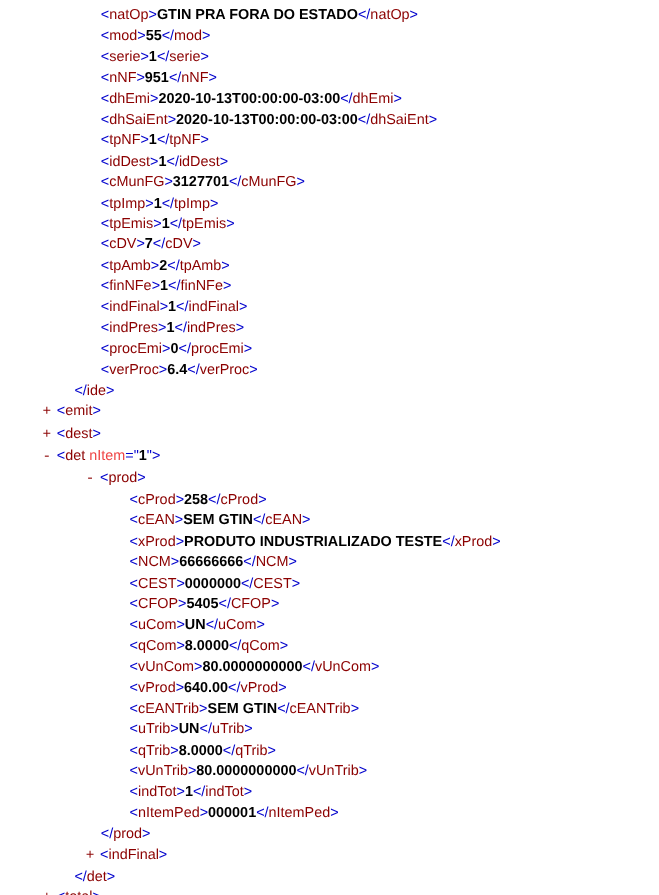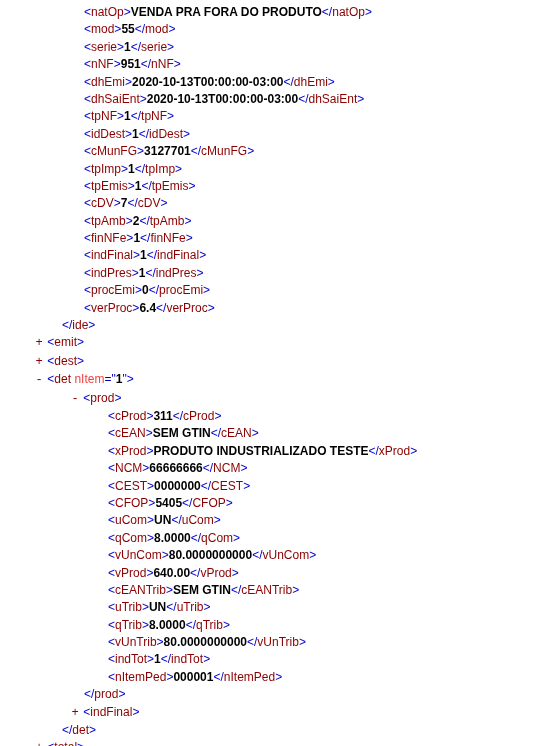--- a/index.html
+++ b/index.html
@@ -32,21 +32,21 @@
   .indent2 { padding-left: 58px; }
   .indent3 { padding-left: 80px; }
   .indent4 { padding-left: 80px; }
   .indent5 { padding-left: 104px; }
   .tline1 { padding-left: 30px; }
   .tline3 { padding-left: 66px; }
 </style>
 </head>
 <body>
 
-<span class="line indent3"><span class="punct">&lt;</span><span class="tag">natOp</span><span class="punct">&gt;</span><span class="text">VENDA PRA FORA DO PRODUTO</span><span class="punct">&lt;/</span><span class="tag">natOp</span><span class="punct">&gt;</span></span>
+<span class="line indent3"><span class="punct">&lt;</span><span class="tag">natOp</span><span class="punct">&gt;</span><span class="text">GTIN PRA FORA DO ESTADO</span><span class="punct">&lt;/</span><span class="tag">natOp</span><span class="punct">&gt;</span></span>
 <span class="line indent3"><span class="punct">&lt;</span><span class="tag">mod</span><span class="punct">&gt;</span><span class="text">55</span><span class="punct">&lt;/</span><span class="tag">mod</span><span class="punct">&gt;</span></span>
 <span class="line indent3"><span class="punct">&lt;</span><span class="tag">serie</span><span class="punct">&gt;</span><span class="text">1</span><span class="punct">&lt;/</span><span class="tag">serie</span><span class="punct">&gt;</span></span>
 <span class="line indent3"><span class="punct">&lt;</span><span class="tag">nNF</span><span class="punct">&gt;</span><span class="text">951</span><span class="punct">&lt;/</span><span class="tag">nNF</span><span class="punct">&gt;</span></span>
 <span class="line indent3"><span class="punct">&lt;</span><span class="tag">dhEmi</span><span class="punct">&gt;</span><span class="text">2020-10-13T00:00:00-03:00</span><span class="punct">&lt;/</span><span class="tag">dhEmi</span><span class="punct">&gt;</span></span>
 <span class="line indent3"><span class="punct">&lt;</span><span class="tag">dhSaiEnt</span><span class="punct">&gt;</span><span class="text">2020-10-13T00:00:00-03:00</span><span class="punct">&lt;/</span><span class="tag">dhSaiEnt</span><span class="punct">&gt;</span></span>
 <span class="line indent3"><span class="punct">&lt;</span><span class="tag">tpNF</span><span class="punct">&gt;</span><span class="text">1</span><span class="punct">&lt;/</span><span class="tag">tpNF</span><span class="punct">&gt;</span></span>
 <span class="line indent3"><span class="punct">&lt;</span><span class="tag">idDest</span><span class="punct">&gt;</span><span class="text">1</span><span class="punct">&lt;/</span><span class="tag">idDest</span><span class="punct">&gt;</span></span>
 <span class="line indent3"><span class="punct">&lt;</span><span class="tag">cMunFG</span><span class="punct">&gt;</span><span class="text">3127701</span><span class="punct">&lt;/</span><span class="tag">cMunFG</span><span class="punct">&gt;</span></span>
 <span class="line indent3"><span class="punct">&lt;</span><span class="tag">tpImp</span><span class="punct">&gt;</span><span class="text">1</span><span class="punct">&lt;/</span><span class="tag">tpImp</span><span class="punct">&gt;</span></span>
 <span class="line indent3"><span class="punct">&lt;</span><span class="tag">tpEmis</span><span class="punct">&gt;</span><span class="text">1</span><span class="punct">&lt;/</span><span class="tag">tpEmis</span><span class="punct">&gt;</span></span>
@@ -60,21 +60,21 @@
 
 <span class="line indent2"><span class="punct">&lt;/</span><span class="tag">ide</span><span class="punct">&gt;</span></span>
 
 <span class="line tline1"><span class="toggle">+</span> <span class="punct">&lt;</span><span class="tag">emit</span><span class="punct">&gt;</span></span>
 <span class="line tline1"><span class="toggle">+</span> <span class="punct">&lt;</span><span class="tag">dest</span><span class="punct">&gt;</span></span>
 
 <span class="line tline1"><span class="toggle">-</span> <span class="punct">&lt;</span><span class="tag">det</span> <span class="attr-name">nItem</span><span class="punct">="</span><span class="attr-val">1</span><span class="punct">"&gt;</span></span>
 
 <span class="line tline3"><span class="toggle">-</span> <span class="punct">&lt;</span><span class="tag">prod</span><span class="punct">&gt;</span></span>
 
-<span class="line indent5"><span class="punct">&lt;</span><span class="tag">cProd</span><span class="punct">&gt;</span><span class="text">311</span><span class="punct">&lt;/</span><span class="tag">cProd</span><span class="punct">&gt;</span></span>
+<span class="line indent5"><span class="punct">&lt;</span><span class="tag">cProd</span><span class="punct">&gt;</span><span class="text">258</span><span class="punct">&lt;/</span><span class="tag">cProd</span><span class="punct">&gt;</span></span>
 <span class="line indent5"><span class="punct">&lt;</span><span class="tag">cEAN</span><span class="punct">&gt;</span><span class="text">SEM GTIN</span><span class="punct">&lt;/</span><span class="tag">cEAN</span><span class="punct">&gt;</span></span>
 <span class="line indent5"><span class="punct">&lt;</span><span class="tag">xProd</span><span class="punct">&gt;</span><span class="text">PRODUTO INDUSTRIALIZADO TESTE</span><span class="punct">&lt;/</span><span class="tag">xProd</span><span class="punct">&gt;</span></span>
 <span class="line indent5"><span class="punct">&lt;</span><span class="tag">NCM</span><span class="punct">&gt;</span><span class="text">66666666</span><span class="punct">&lt;/</span><span class="tag">NCM</span><span class="punct">&gt;</span></span>
 <span class="line indent5"><span class="punct">&lt;</span><span class="tag">CEST</span><span class="punct">&gt;</span><span class="text">0000000</span><span class="punct">&lt;/</span><span class="tag">CEST</span><span class="punct">&gt;</span></span>
 <span class="line indent5"><span class="punct">&lt;</span><span class="tag">CFOP</span><span class="punct">&gt;</span><span class="text">5405</span><span class="punct">&lt;/</span><span class="tag">CFOP</span><span class="punct">&gt;</span></span>
 <span class="line indent5"><span class="punct">&lt;</span><span class="tag">uCom</span><span class="punct">&gt;</span><span class="text">UN</span><span class="punct">&lt;/</span><span class="tag">uCom</span><span class="punct">&gt;</span></span>
 <span class="line indent5"><span class="punct">&lt;</span><span class="tag">qCom</span><span class="punct">&gt;</span><span class="text">8.0000</span><span class="punct">&lt;/</span><span class="tag">qCom</span><span class="punct">&gt;</span></span>
 <span class="line indent5"><span class="punct">&lt;</span><span class="tag">vUnCom</span><span class="punct">&gt;</span><span class="text">80.0000000000</span><span class="punct">&lt;/</span><span class="tag">vUnCom</span><span class="punct">&gt;</span></span>
 <span class="line indent5"><span class="punct">&lt;</span><span class="tag">vProd</span><span class="punct">&gt;</span><span class="text">640.00</span><span class="punct">&lt;/</span><span class="tag">vProd</span><span class="punct">&gt;</span></span>
 <span class="line indent5"><span class="punct">&lt;</span><span class="tag">cEANTrib</span><span class="punct">&gt;</span><span class="text">SEM GTIN</span><span class="punct">&lt;/</span><span class="tag">cEANTrib</span><span class="punct">&gt;</span></span>

